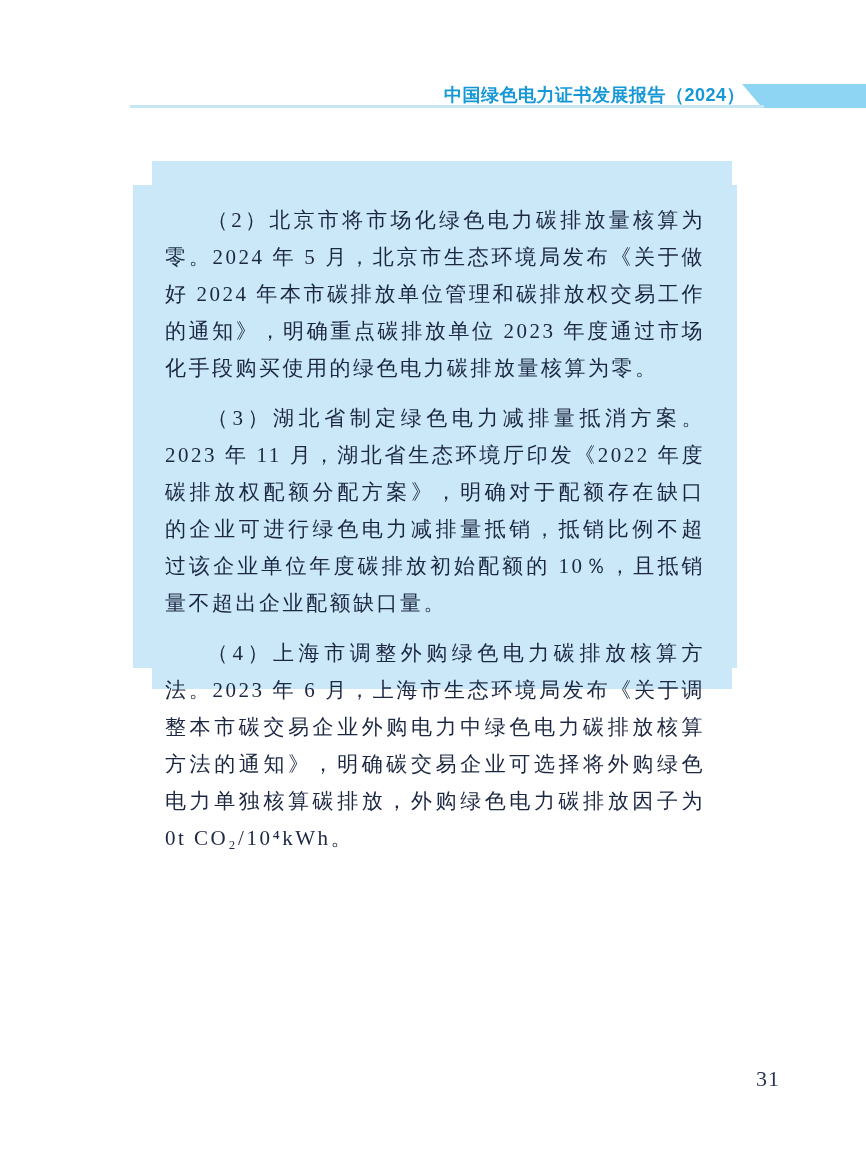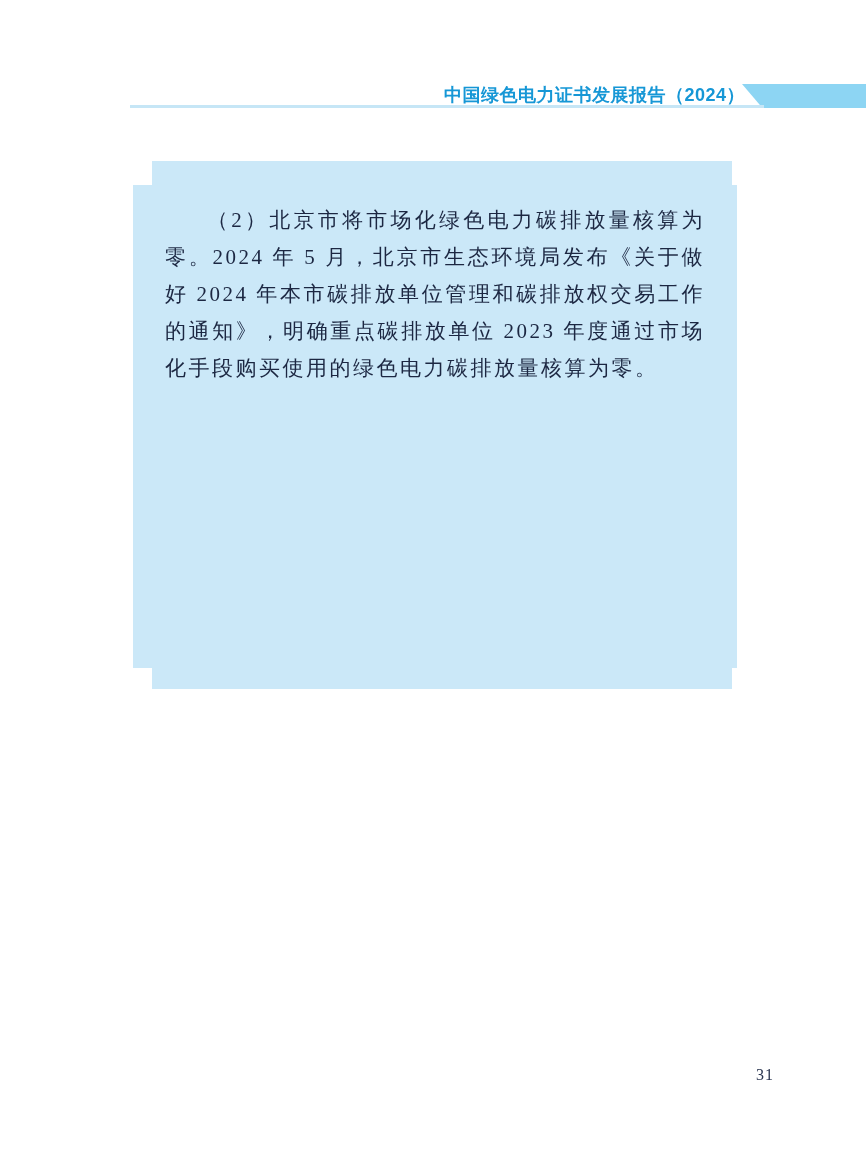--- a/index.html
+++ b/index.html
@@ -63,36 +63,38 @@
   .box-text p{
     margin:13px;
     text-indent:2em;
     text-align:justify;
   }
 
   
   .page-number{
     position:absolute;
     left:756px;top:1066px;
-    font-size:16px;
+    font-size:22px;
     color:#2a3550;
     letter-spacing:1px;
   }
 </style>
 </head>
 <body>
 
 <div class="page">
 
   <div class="header-title">中国绿色电力证书发展报告（2024）</div>
   <div class="header-ribbon"></div>
   <div class="header-line"></div>
 
   <div class="box-rect-a"></div>
   <div class="box-rect-b"></div>
 
   <div class="box-text">
     <p>（2）北京市将市场化绿色电力碳排放量核算为零。2024 年 5 月，北京市生态环境局发布《关于做好 2024 年本市碳排放单位管理和碳排放权交易工作的通知》，明确重点碳排放单位 2023 年度通过市场化手段购买使用的绿色电力碳排放量核算为零。</p>
+    <p>（3）湖北省制定绿色电力减排量抵消方案。2023 年 11 月，湖北省生态环境厅印发《2022 年度碳排放权配额分配方案》，明确对于配额存在缺口的企业可进行绿色电力减排量抵销，抵销比例不超过该企业单位年度碳排放初始配额的 10％，且抵销量不超出企业配额缺口量。</p>
+    <p>（4）上海市调整外购绿色电力碳排放核算方法。2023 年 6 月，上海市生态环境局发布《关于调整本市碳交易企业外购电力中绿色电力碳排放核算方法的通知》，明确碳交易企业可选择将外购绿色电力单独核算碳排放，外购绿色电力碳排放因子为 0t CO₂/10⁴kWh。</p>
   </div>
 
   <div class="page-number">31</div>
 
 </div>
 
 </body></html>

